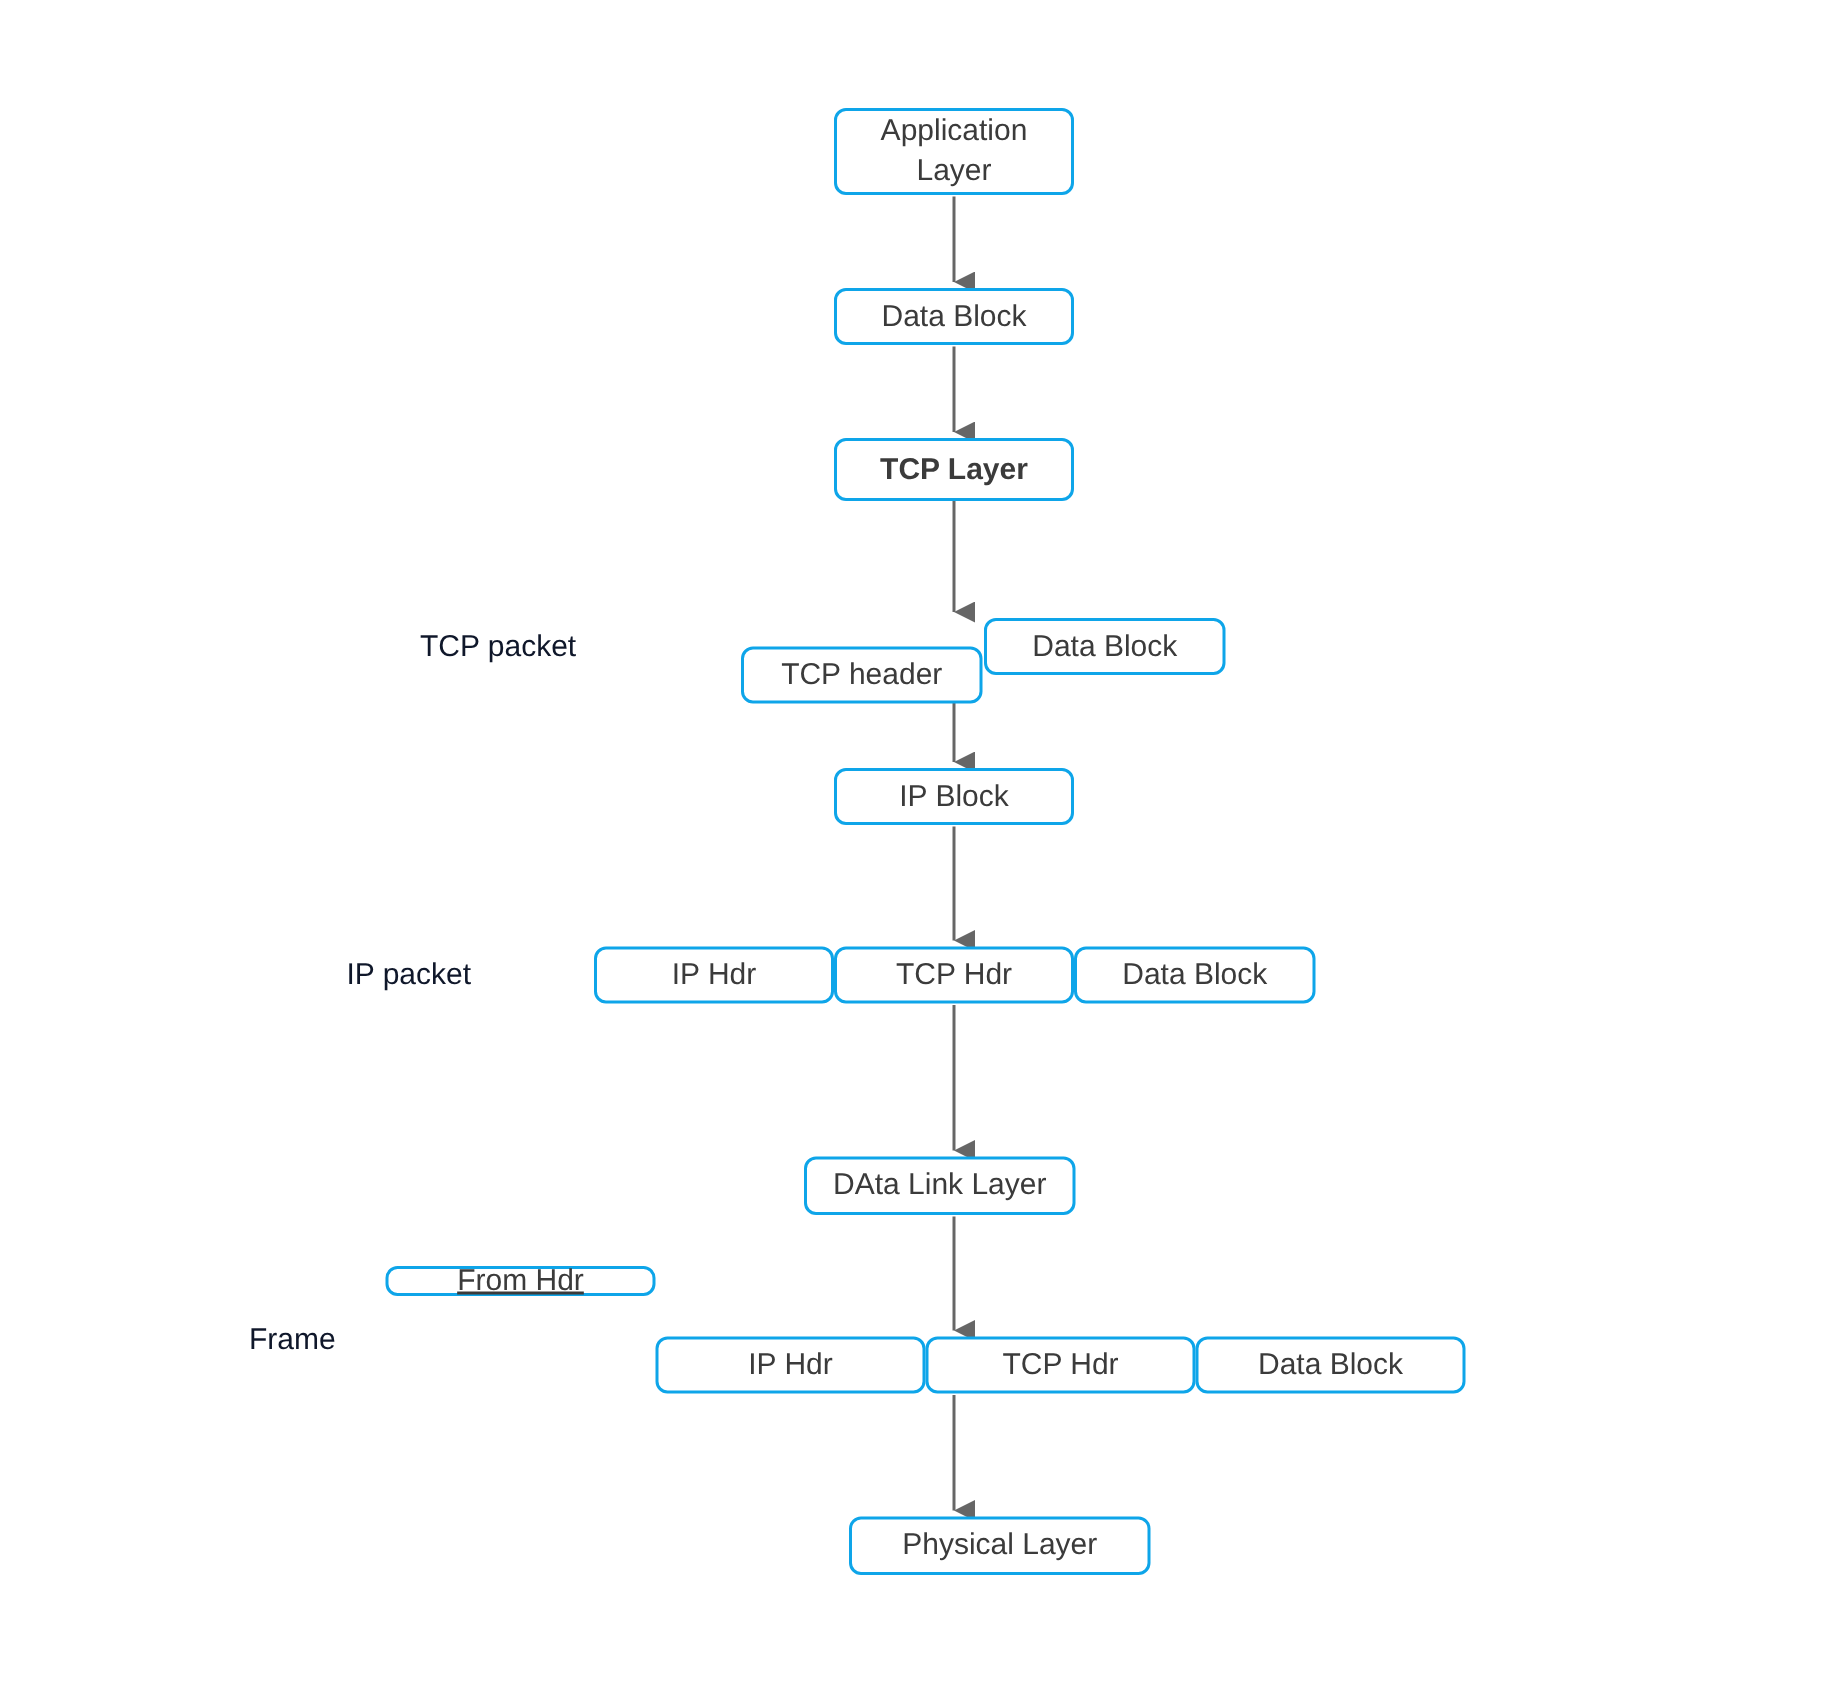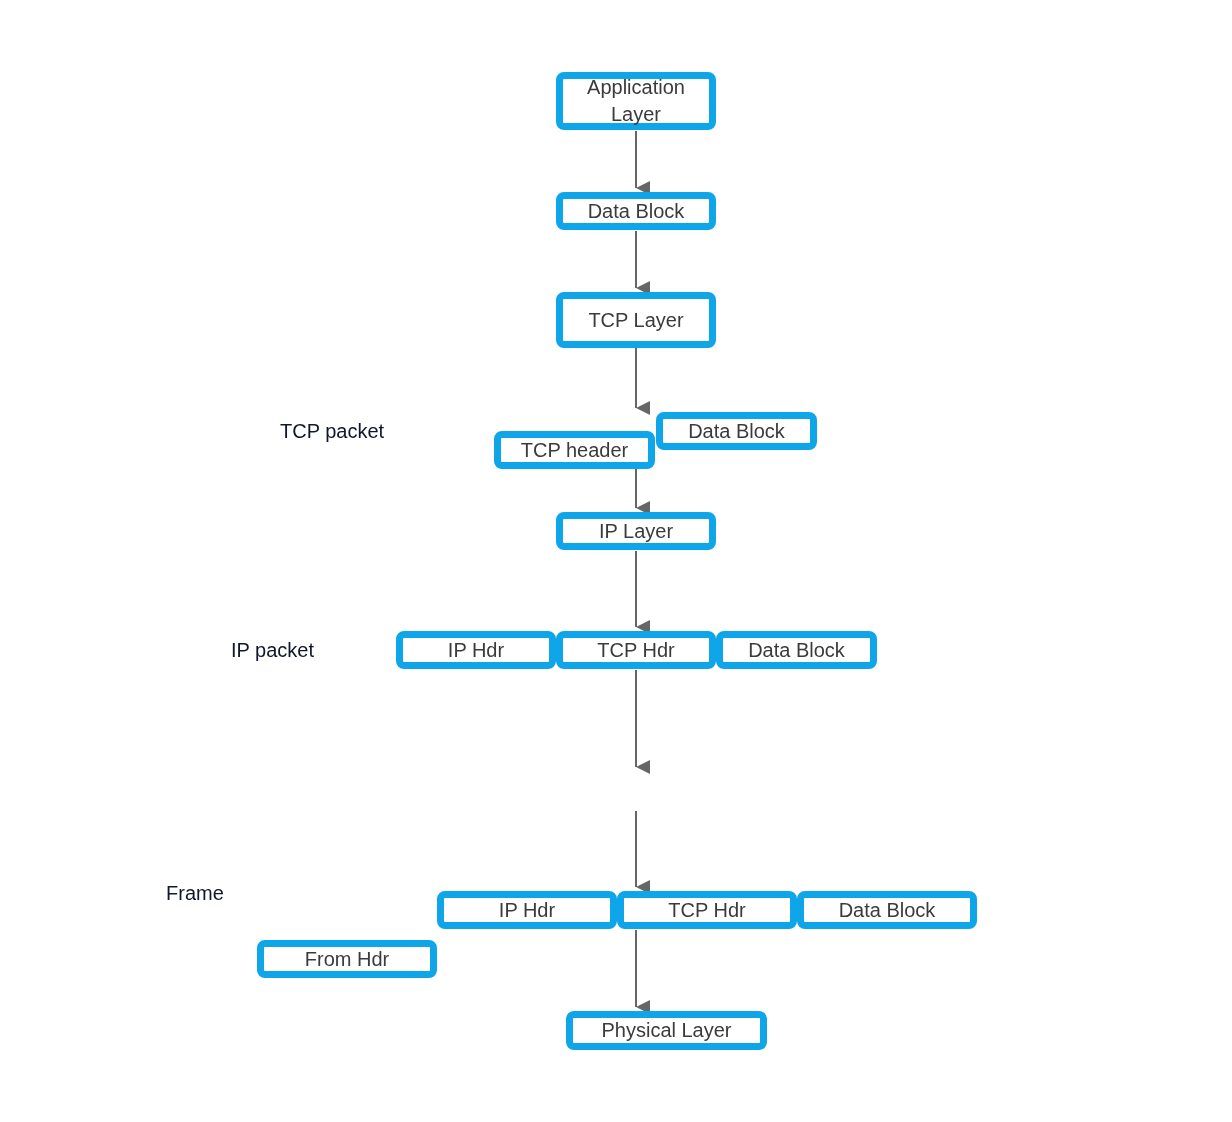--- a/index.html
+++ b/index.html
@@ -19,21 +19,21 @@
     position: absolute;
     left: 0;
     top: 0;
     width: 1232px;
     height: 1122px;
     pointer-events: none;
   }
   .node {
     position: absolute;
     box-sizing: border-box;
-    border: 7px solid #0ea5e9;
+    border: 2px solid #0ea5e9;
     border-radius: 8px;
     background: #ffffff;
     color: #3b3b3b;
     font-size: 20px;
     line-height: 1.35;
     display: flex;
     align-items: center;
     justify-content: center;
     text-align: center;
     padding: 0 8px;
@@ -67,38 +67,39 @@
     <line x1="636" y1="551" x2="636" y2="627" stroke="#666666" stroke-width="2" marker-end="url(#arrowhead)"></line>
     <line x1="636" y1="670" x2="636" y2="767" stroke="#666666" stroke-width="2" marker-end="url(#arrowhead)"></line>
     <line x1="636" y1="811" x2="636" y2="887" stroke="#666666" stroke-width="2" marker-end="url(#arrowhead)"></line>
     <line x1="636" y1="930" x2="636" y2="1007" stroke="#666666" stroke-width="2" marker-end="url(#arrowhead)"></line>
   </svg>
 
   <div class="node" style="left:556px; top:72px;  width:160px; height:58px;">Application Layer</div>
 
   <div class="node" style="left:556px; top:192px; width:160px; height:38px;">Data Block</div>
 
-  <div class="node" style="left:556px; top:292px; width:160px; height:56px;">TCP Layer</div>
+  <div class="node" style="left:556px; top:292px; width:160px; height:42px;font-weight:bold;">TCP Layer</div>
 
   <div class="row-label" style="left:280px; top:412px; height:38px;">TCP packet</div>
 
   <div class="node" style="left:494px; top:412px; width:161px; height:38px;margin-top:19px;">TCP header</div>
   <div class="node" style="left:656px; top:412px; width:161px; height:38px;">Data Block</div>
 
-  <div class="node" style="left:556px; top:512px; width:160px; height:38px;">IP Layer</div>
+  <div class="node" style="left:556px; top:512px; width:160px; height:38px;">IP Block</div>
 
   <div class="row-label" style="left:231px; top:631px; height:38px;text-align:center;">IP packet</div>
 
   <div class="node" style="left:396px; top:631px; width:160px; height:38px;">IP Hdr</div>
   <div class="node" style="left:556px; top:631px; width:160px; height:38px;">TCP Hdr</div>
   <div class="node" style="left:716px; top:631px; width:161px; height:38px;">Data Block</div>
 
+  <div class="node" style="left:536px; top:771px; width:181px; height:39px;">DAta Link Layer</div>
 
   <div class="row-label" style="left:166px; top:874px; height:38px;">Frame</div>
 
-  <div class="node" style="left:257px; top:940px; width:180px; height:38px;">From Hdr</div>
+  <div class="node" style="left:257px; top:844px; width:180px; height:20px;text-decoration:underline;">From Hdr</div>
   <div class="node" style="left:437px; top:891px; width:180px; height:38px;">IP Hdr</div>
   <div class="node" style="left:617px; top:891px; width:180px; height:38px;">TCP Hdr</div>
   <div class="node" style="left:797px; top:891px; width:180px; height:38px;">Data Block</div>
 
   <div class="node" style="left:566px; top:1011px; width:201px; height:39px;">Physical Layer</div>
 
 </div>
 
 </body></html>

